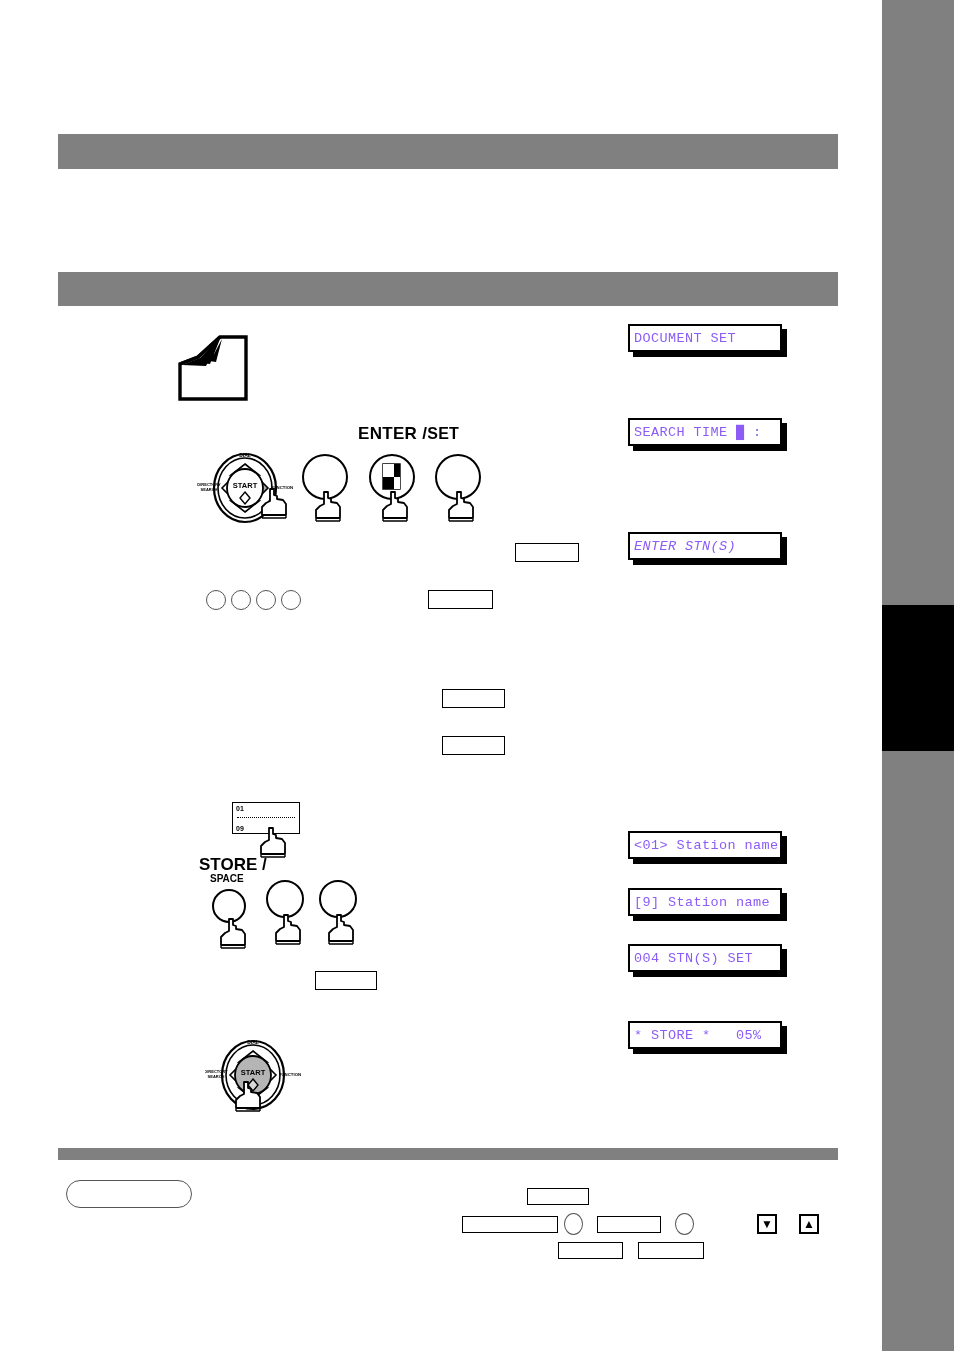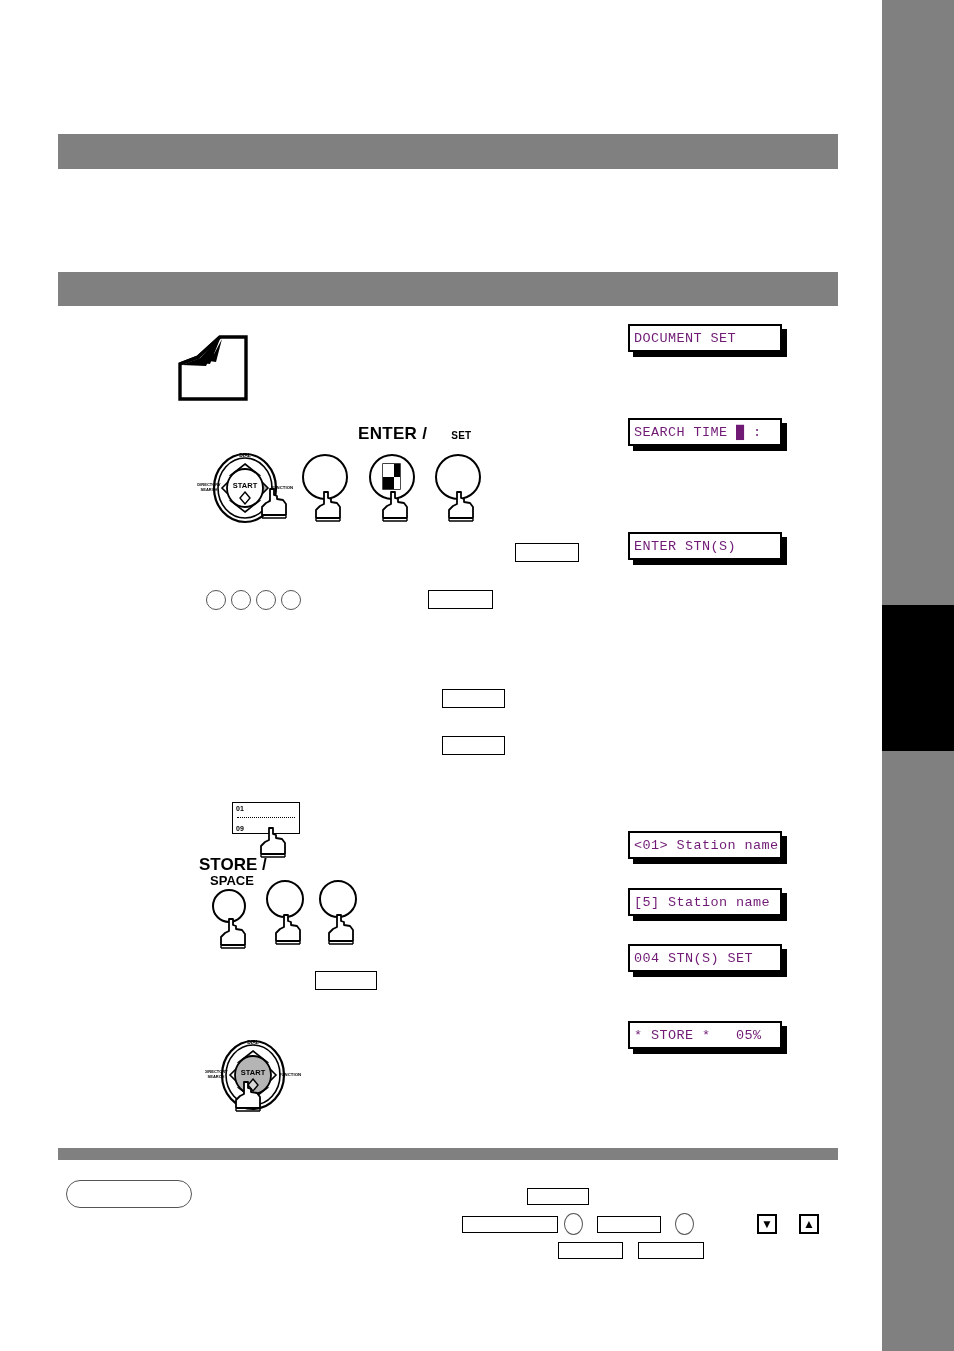--- a/index.html
+++ b/index.html
@@ -54,29 +54,29 @@
     position: absolute;
     width: 154px;
     height: 28px;
     background: #ffffff;
     border: 2px solid #000000;
     box-sizing: border-box;
     box-shadow: 5px 5px 0 0 #000000;
     font-family: "Liberation Mono", monospace;
     font-size: 13.5px;
     letter-spacing: 0.4px;
-    color: #701a75;
+    color: #8b5cf6;
     display: flex;
     align-items: center;
     padding-left: 4px;
     white-space: pre;
   }
   .lcd-doc   { left: 628px; top: 324px; }
   .lcd-time  { left: 628px; top: 418px; }
-  .lcd-stn   { left: 628px; top: 532px; }
+  .lcd-stn   { left: 628px; top: 532px; font-style: italic; }
   .lcd-s01   { left: 628px; top: 831px; }
   .lcd-s10   { left: 628px; top: 888px; }
   .lcd-cnt   { left: 628px; top: 944px; }
   .lcd-store { left: 628px; top: 1021px; }
 
   
   .doc-icon {
     position: absolute;
     left: 176px;
     top: 330px;
@@ -140,33 +140,33 @@
 
   
   .lbl-copy {
     position: absolute;
     left: 358px; top: 424px;
     font-size: 17px;
     font-weight: bold;
     color: #000000;
     letter-spacing: 0.3px;
   }
-  .lbl-copy .small { font-size: 10px; margin-left: 24px; }
+  .lbl-copy .small { font-size: 16px; }
 
   .lbl-abbr {
     position: absolute;
     left: 199px; top: 856px;
     font-size: 17px;
     font-weight: bold;
     color: #000000;
     line-height: 1.08;
   }
   .lbl-abbr .sub {
     display: block;
-    font-size: 13px;
+    font-size: 10px;
     padding-left: 11px;
   }
 
   
   .onetouch {
     position: absolute;
     left: 232px;
     top: 802px;
     width: 68px;
     height: 32px;
@@ -287,21 +287,21 @@
       <path d="M16,32 L30,26 L44,9 L34,34 Z" fill="#000"></path>
       <path d="M26,30 L38,24 L46,9 L40,32 Z" fill="#000"></path>
       <path d="M4,34 L22,27 L44,7" fill="none" stroke="#000" stroke-width="3.4" stroke-linejoin="round"></path>
     </svg>
   </div>
 
   <div class="lcd lcd-doc">DOCUMENT SET</div>
   <div class="lcd lcd-time">SEARCH TIME █ :</div>
   <div class="lcd lcd-stn">ENTER STN(S)</div>
   <div class="lcd lcd-s01">&lt;01&gt; Station name</div>
-  <div class="lcd lcd-s10">[5] Station name</div>
+  <div class="lcd lcd-s10">[9] Station name</div>
   <div class="lcd lcd-cnt">004 STN(S) SET</div>
   <div class="lcd lcd-store">* STORE *   05%</div>
 
   <div class="dial-wrap dial-1">
     <svg viewBox="0 0 96 78" width="96" height="78">
       <ellipse cx="48" cy="40" rx="31" ry="34" fill="#fff" stroke="#000" stroke-width="2.2"></ellipse>
       <ellipse cx="48" cy="40" rx="27" ry="30" fill="#fff" stroke="#000" stroke-width="1.6"></ellipse>
       <path d="M48,16 L62,27 L34,27 Z" fill="#fff" stroke="#000" stroke-width="1.6"></path>
       <path d="M48,64 L62,53 L34,53 Z" fill="#fff" stroke="#000" stroke-width="1.6"></path>
       <path d="M25,40 L36,29 L36,51 Z" fill="#fff" stroke="#000" stroke-width="1.6"></path>

